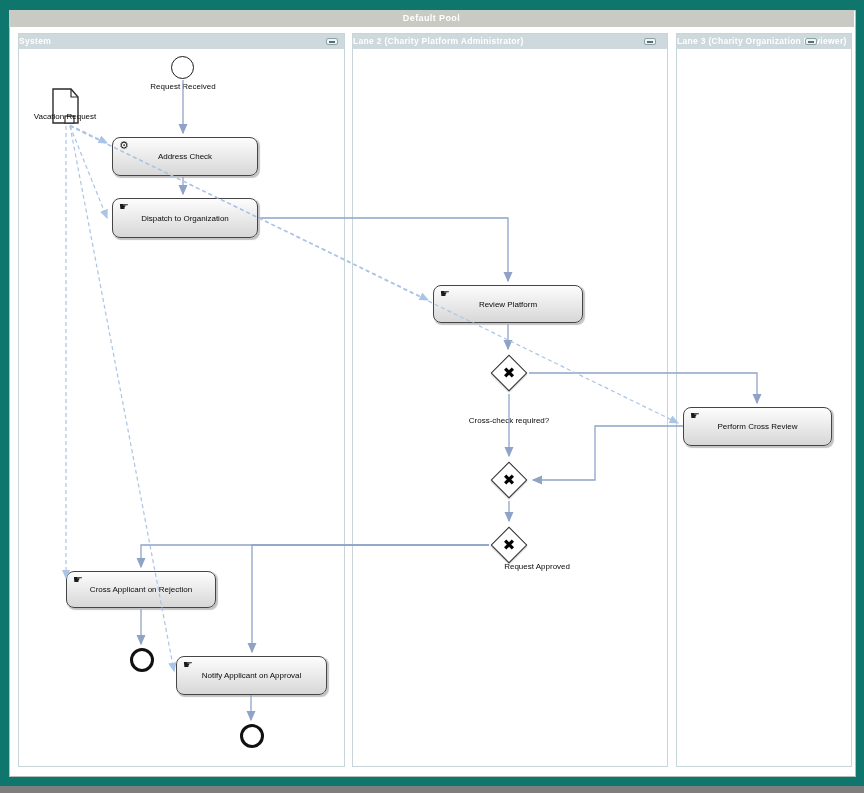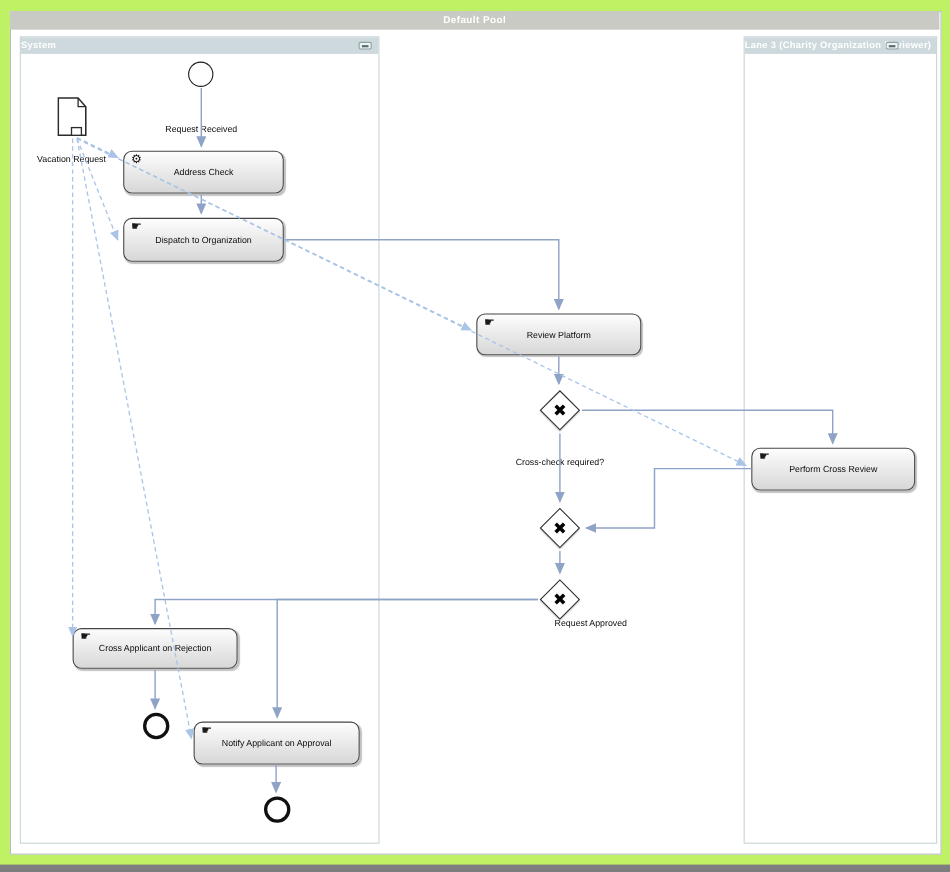--- a/index.html
+++ b/index.html
@@ -1,18 +1,18 @@
 <!DOCTYPE html>
 <html><head>
 <meta charset="utf-8">
 <style>
   html,body { margin:0; padding:0; background:#fff; }
   .canvas {
     position:relative; width:864px; height:793px; overflow:hidden;
-    background:#bef264; font-family:"Liberation Sans","DejaVu Sans",sans-serif;
+    background:#0f766e; font-family:"Liberation Sans","DejaVu Sans",sans-serif;
   }
   
   .pool {
     position:absolute; left:9px; top:10px; width:845px; height:765px;
     background:#ffffff; border:1px solid #b7beb8;
   }
   .pool-header {
     position:absolute; left:9px; top:10px; width:845px; height:17px;
     background:#c9cac3; color:#ffffff; font-size:9px; font-weight:bold;
     line-height:17px; text-align:center; letter-spacing:.4px; box-sizing:border-box;
@@ -73,38 +73,44 @@
   <div class="pool-header">
     <span>Default Pool</span>
   </div>
 
   <div class="lane" style="left:18px;width:327px;">
     <div class="lane-header">
       <span>System</span>
       <span class="collapse-btn" style="right:6px;"></span>
     </div>
   </div>
+  <div class="lane" style="left:352px;width:316px;">
+    <div class="lane-header">
+      <span>Lane 2 (Charity Platform  Administrator)</span>
+      <span class="collapse-btn" style="right:11px;"></span>
+    </div>
+  </div>
   <div class="lane" style="left:676px;width:176px;">
     <div class="lane-header">
       <span>Lane 3 (Charity Organization Reviewer)</span>
       <span class="collapse-btn" style="right:34px;"></span>
     </div>
   </div>
 
   <div class="event start" style="left:171px;top:56px;width:23px;height:23px;"></div>
-  <div class="flabel" style="left:133px;top:82px;width:100px;margin-top:31px;">Request Received</div>
+  <div class="flabel" style="left:133px;top:82px;width:100px;">Request Received</div>
 
   <div class="data-object" style="left:52px;top:88px;">
     <svg width="28" height="37">
       <path d="M1,1 L19,1 L26,9 L26,35 L1,35 Z" fill="#ffffff" stroke="#2b2b2b" stroke-width="1.4"></path>
       <path d="M19,1 L19,9 L26,9" fill="none" stroke="#2b2b2b" stroke-width="1.2"></path>
       <rect x="13" y="28" width="9" height="7" fill="#ffffff" stroke="#2b2b2b" stroke-width="1.2"></rect>
     </svg>
   </div>
-  <div class="flabel" style="left:15px;top:140px;width:100px;">Vacation Request</div>
+  <div class="flabel" style="left:15px;top:112px;width:100px;">Vacation Request</div>
 
   <div class="task" style="left:112px;top:137px;width:146px;height:39px;">
     <span class="t-icon">⚙</span>
     <span>Address Check</span>
   </div>
 
   <div class="task" style="left:112px;top:198px;width:146px;height:40px;">
     <span class="t-icon">☛</span>
     <span>Dispatch to Organization</span>
   </div>

